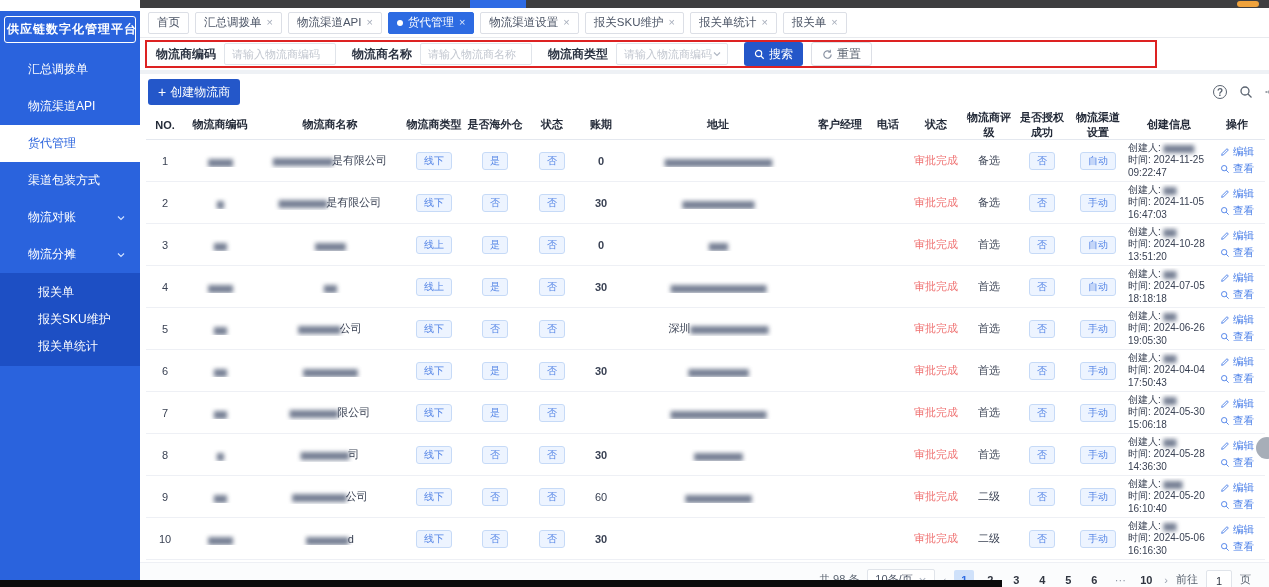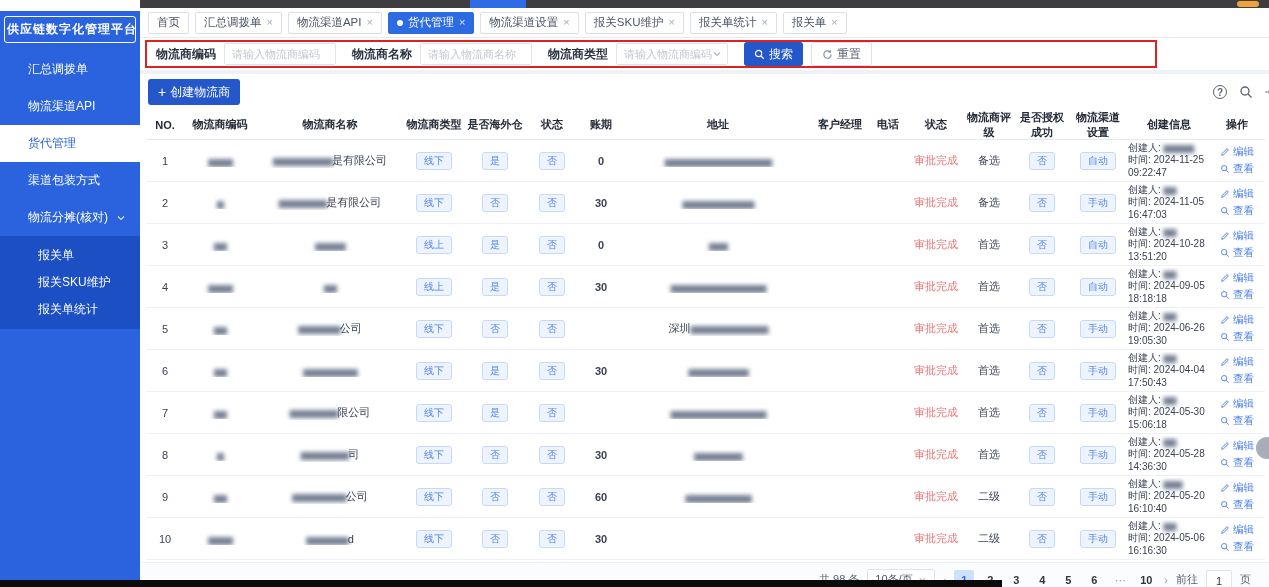--- a/index.html
+++ b/index.html
@@ -88,21 +88,29 @@
         <div class="menu-item">
           <span>物流渠道API</span>
         </div>
         <div class="menu-item active">
           <span>货代管理</span>
         </div>
         <div class="menu-item">
           <span>渠道包装方式</span>
         </div>
         <div class="menu-item">
-          <span>物流分摊(核对)</span>
+          <span>物流对账</span>
+          <span class="chev">
+            <svg width="10" height="10" viewBox="0 0 10 10">
+              <path d="M2 3.5 L5 6.5 L8 3.5" fill="none" stroke="#cfe0ff" stroke-width="1.2"></path>
+            </svg>
+          </span>
+        </div>
+        <div class="menu-item">
+          <span>物流分摊</span>
           <span class="chev">
             <svg width="10" height="10" viewBox="0 0 10 10">
               <path d="M2 3.5 L5 6.5 L8 3.5" fill="none" stroke="#cfe0ff" stroke-width="1.2"></path>
             </svg>
           </span>
         </div>
         <div class="submenu">
           <div class="submenu-item">报关单</div>
           <div class="submenu-item">报关SKU维护</div>
           <div class="submenu-item">报关单统计</div>
@@ -355,21 +363,21 @@
               <div class="cell" style="width: 46px; font-weight: bold;">30</div>
               <div class="cell" style="width: 188px;"><span class="blur">▆▆▆▆▆▆▆▆▆▆▆▆▆▆▆▆</span></div>
               <div class="cell" style="width: 56px;"></div>
               <div class="cell" style="width: 40px;"></div>
               <div class="cell" style="width: 56px;"><span class="status-red">审批完成</span></div>
               <div class="cell" style="width: 50px;">首选</div>
               <div class="cell" style="width: 56px;"><span class="badge">否</span></div>
               <div class="cell" style="width: 56px;"><span class="badge">自动</span></div>
               <div class="cell create-cell" style="width: 86px;">
                 <div>创建人: <span class="blur">▆▆</span></div>
-                <div>时间: 2024-09-05 18:18:18</div>
+                <div>时间: 2024-07-05 18:18:18</div>
               </div>
               <div class="cell ops-cell" style="width: 50px;">
                 <span class="op-link">
                   <svg width="10" height="10" viewBox="0 0 12 12">
                     <path d="M2 10 L2.6 7.8 L8.4 2 L10 3.6 L4.2 9.4 Z" fill="none" stroke="#4a7fe8" stroke-width="1.1"></path>
                   </svg>
                   <span>编辑</span>
                 </span>
                 <span class="op-link">
                   <svg width="10" height="10" viewBox="0 0 12 12">
@@ -520,21 +528,21 @@
                 </span>
               </div>
             </div>
             <div class="t-row">
               <div class="cell" style="width: 38px;">9</div>
               <div class="cell" style="width: 72px;"><span class="blur">▆▆</span></div>
               <div class="cell" style="width: 148px;"><span class="blur">▆▆▆▆▆▆▆▆▆</span><span>公司</span></div>
               <div class="cell" style="width: 60px;"><span class="badge">线下</span></div>
               <div class="cell" style="width: 62px;"><span class="badge">否</span></div>
               <div class="cell" style="width: 52px;"><span class="badge">否</span></div>
-              <div class="cell" style="width: 46px; font-weight: bold;">60</div>
+              <div class="cell" style="width: 46px; font-weight: normal;">60</div>
               <div class="cell" style="width: 188px;"><span class="blur">▆▆▆▆▆▆▆▆▆▆▆</span></div>
               <div class="cell" style="width: 56px;"></div>
               <div class="cell" style="width: 40px;"></div>
               <div class="cell" style="width: 56px;"><span class="status-red">审批完成</span></div>
               <div class="cell" style="width: 50px;">二级</div>
               <div class="cell" style="width: 56px;"><span class="badge">否</span></div>
               <div class="cell" style="width: 56px;"><span class="badge">手动</span></div>
               <div class="cell create-cell" style="width: 86px;">
                 <div>创建人: <span class="blur">▆▆▆</span></div>
                 <div>时间: 2024-05-20 16:10:40</div>

